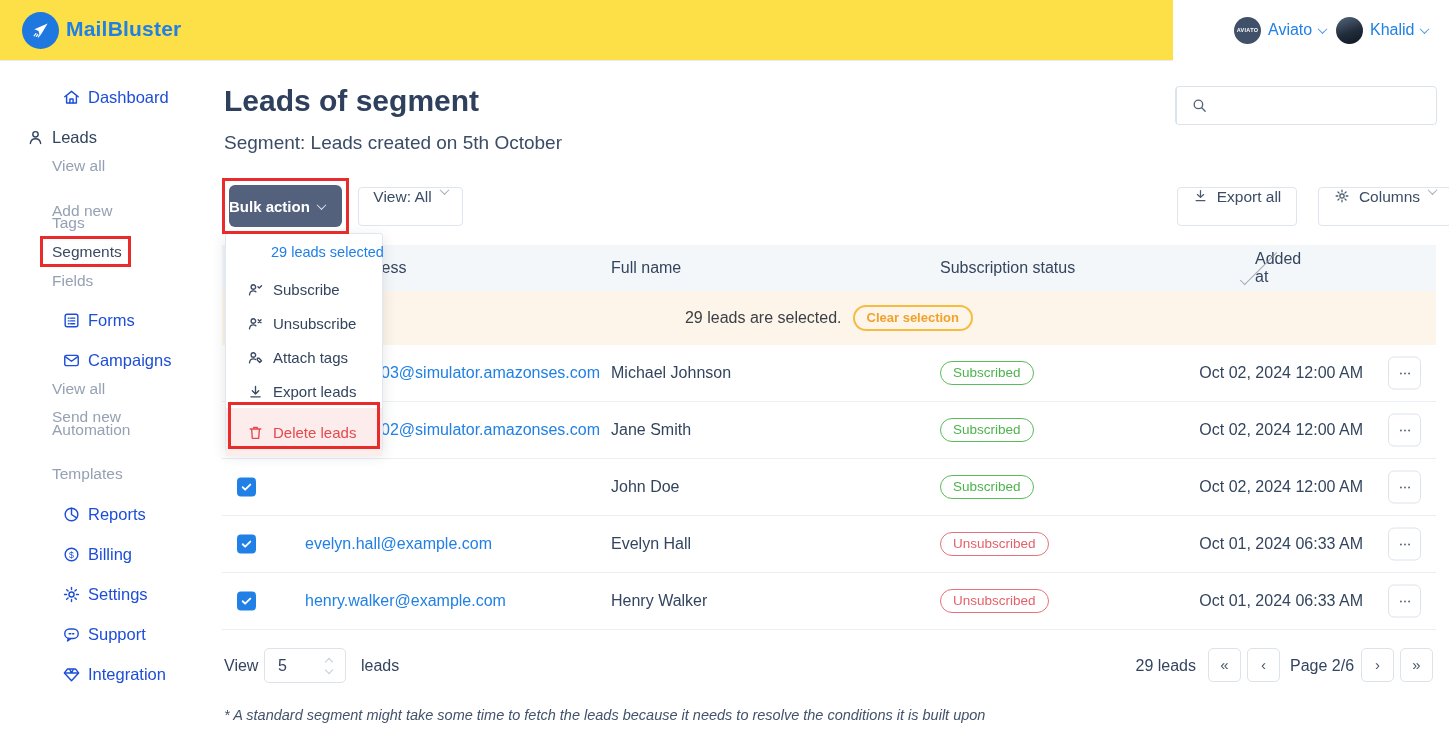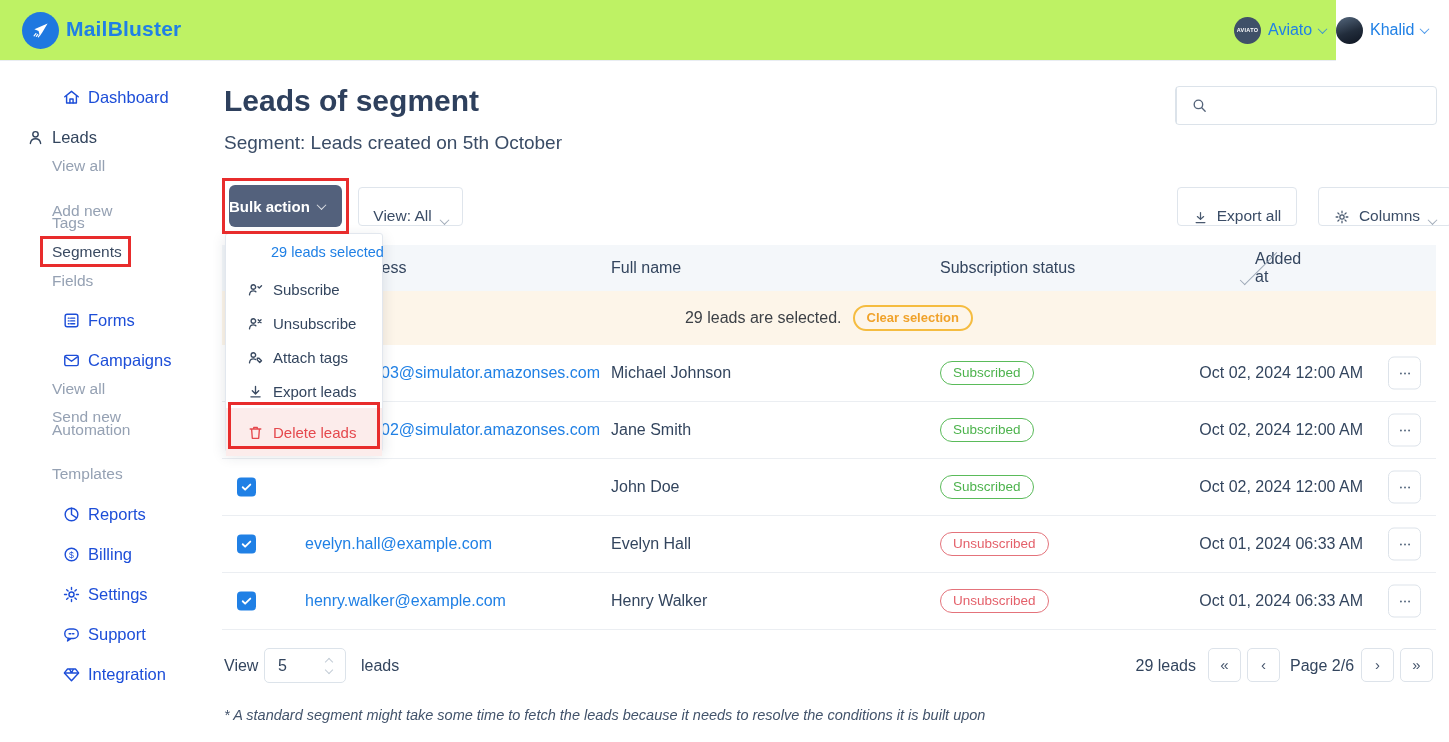--- a/index.html
+++ b/index.html
@@ -1,20 +1,20 @@
 <!DOCTYPE html>
 <html><head>
 <meta charset="utf-8">
 <style>
   * { margin:0; padding:0; box-sizing:border-box; }
   html,body { width:1449px; height:742px; background:#fff; overflow:hidden;
     font-family:"Liberation Sans", sans-serif; color:#33455e; }
 
   
-  .navbar { position:absolute; left:0; top:0; width:1336px; height:61px; background:#bef264;
+  .navbar { position:absolute; left:0; top:0; width:1173px; height:61px; background:#fde047;
     border-bottom:1px solid #e9edf2; z-index:30; }
   .logo-circle { position:absolute; left:22px; top:12px; width:37px; height:37px; border-radius:50%;
     background:#1f78e0; display:flex; align-items:center; justify-content:center; }
   .brand { position:absolute; left:66px; top:17px; font-size:21px; font-weight:bold; color:#2080e5; letter-spacing:.2px; }
   .nav-menu { position:absolute; top:13px; height:34px; display:flex; align-items:center; gap:7px;
     color:#2080e5; font-size:16px; cursor:pointer; }
   .avatar { width:27px; height:27px; border-radius:50%; display:flex; align-items:center; justify-content:center; }
   .avatar.ws { background:#3f5068; color:#fff; font-size:5.5px; font-weight:bold; letter-spacing:.3px; }
   .avatar.usr { background:linear-gradient(160deg,#55687e 0%,#222d3c 55%,#0d1420 100%); }
 
@@ -43,21 +43,21 @@
 
   .searchbox { position:absolute; left:1175px; top:86px; width:262px; height:39px;
     border:1px solid #dce3ea; border-radius:4px; background:#fff; display:flex; }
   .searchbox input { flex:1; border:none; outline:none; padding:0 13px; font-size:16px;
     font-family:inherit; color:#33455e; background:transparent; }
   .searchbox input::placeholder { color:#b3bdca; }
   .search-btn { width:46px; border-left:1px solid #dce3ea; display:flex; align-items:center;
     justify-content:center; cursor:pointer; color:#55647a; }
 
   
-  .btn { display:flex; align-items:flex-end; justify-content:center; gap:9px; background:#fff;
+  .btn { display:flex; align-items:flex-start; justify-content:center; gap:9px; background:#fff;
     border:1px solid #dfe5ec; border-radius:4px; font-size:15.5px; color:#3a4c66; cursor:pointer;
     font-family:inherit; }
   .bulk-btn { position:absolute; left:229px; top:185px; width:113px; height:42px; background:#53617c;
     border:none; border-radius:6px; color:#fff; font-weight:bold; font-size:15px; display:flex;
     align-items:center; gap:8px; cursor:pointer; z-index:41; }
   .viewall-btn { position:absolute; left:358px; top:187px; width:105px; height:39px; }
   .export-btn  { position:absolute; left:1177px; top:187px; width:120px; height:39px; }
   .columns-btn { position:absolute; left:1302px; top:187px; width:134px; height:39px;margin-left:16px; }
 
   

